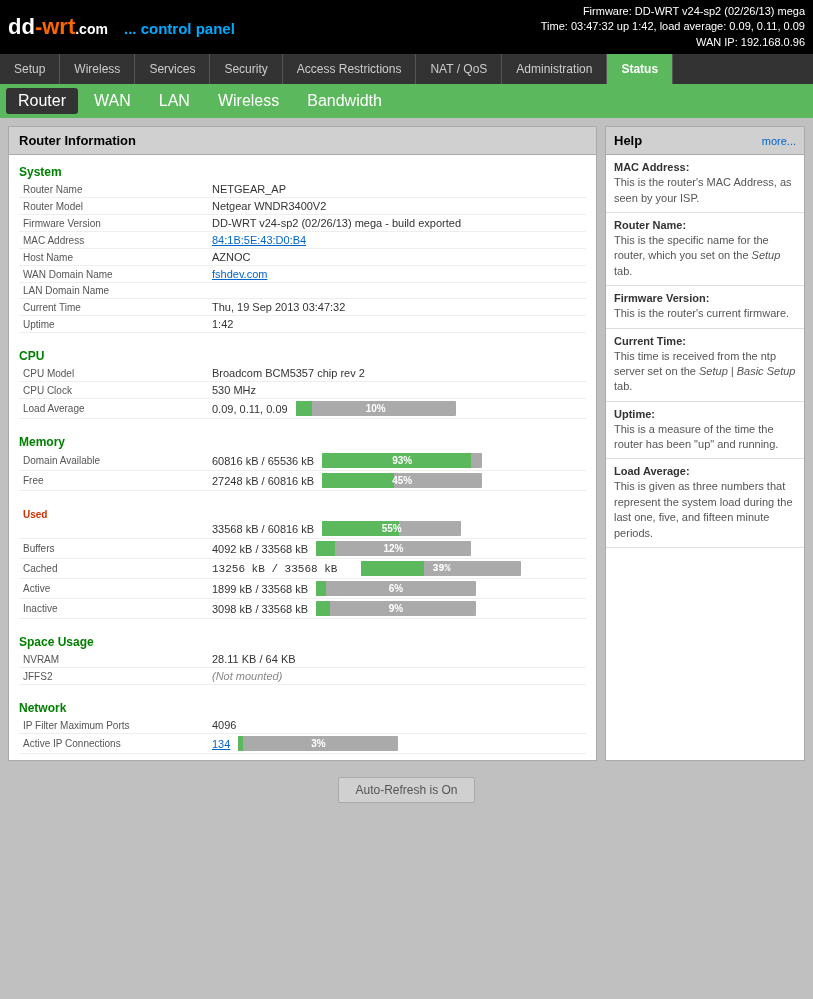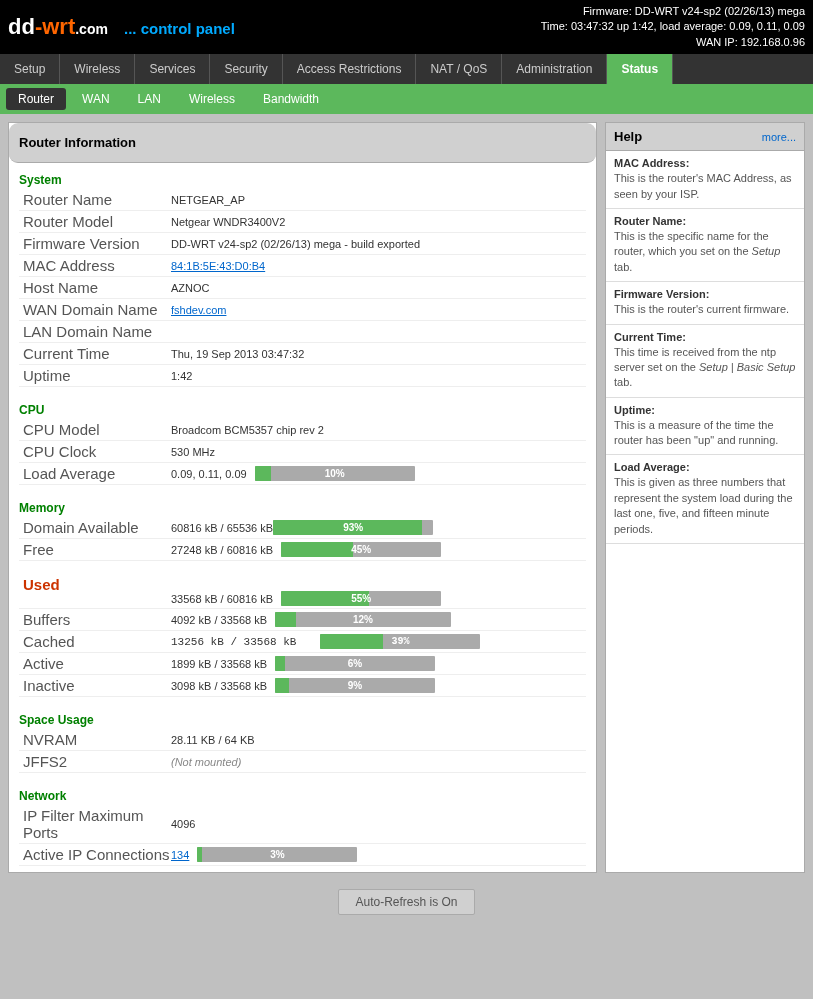--- a/index.html
+++ b/index.html
@@ -10,36 +10,36 @@
     .logo { color: white; font-size: 22px; font-weight: bold; }
     .header-info { color: white; font-size: 11px; text-align: right; line-height: 1.4; }
 
     
     .nav-tabs { background: #333; display: flex; padding: 0; }
     .nav-tabs .tab { color: #ccc; padding: 8px 14px; cursor: pointer; font-size: 12px; border-right: 1px solid #555; }
     .nav-tabs .tab.active { background: #5cb85c; color: white; font-weight: bold; }
 
     
     .sub-nav { background: #5cb85c; display: flex; padding: 4px 6px; gap: 4px; }
-    .sub-nav .stab { color: white; padding: 4px 12px; cursor: pointer; font-size: 12px; border-radius: 3px; }
+    .sub-nav .stab { color: white; padding: 4px 12px; cursor: pointer; font-size: 16px; border-radius: 3px; }
     .sub-nav .stab.active { background: #333; color: white; border-radius: 3px; }
 
     
     .main-container { display: flex; gap: 0; padding: 8px; background: #c0c0c0; }
     .left-panel { flex: 1; background: white; border: 1px solid #aaa; }
     .right-panel { width: 200px; background: white; border: 1px solid #aaa; margin-left: 8px; font-size: 11px; }
 
     
-    .section-header { background: #d0d0d0; padding: 12px 10px; font-weight: bold; font-size: 13px; border-bottom: 1px solid #aaa; border-radius: 9px; }
+    .section-header { background: #d0d0d0; padding: 6px 10px; font-weight: bold; font-size: 13px; border-bottom: 1px solid #aaa; }
 
     
     .info-section { padding: 6px 10px; }
     .info-section .section-title { color: #008000; font-weight: bold; font-size: 12px; padding: 4px 0 2px 0; }
     .info-row { display: flex; align-items: center; padding: 2px 4px; border-bottom: 1px solid #eee; }
-    .info-label { width: 148px; color: #555; font-size: 15px; }
+    .info-label { width: 189px; color: #555; font-size: 10px; }
     .info-value { flex: 1; color: #333; font-size: 11px; }
     .info-value a { color: #0066cc; text-decoration: underline; }
     .progress-outer { width: 160px; background: #aaa; height: 15px; border-radius: 1px; position: relative; overflow: hidden; }
     .progress-inner { height: 100%; background: #5cb85c; }
     .progress-text { position: absolute; top: 0; left: 0; width: 100%; text-align: center; font-size: 10px; color: white; font-weight: bold; line-height: 15px; }
 
     
     .help-header { background: #d0d0d0; padding: 6px 8px; display: flex; justify-content: space-between; align-items: center; border-bottom: 1px solid #aaa; }
     .help-header span { font-weight: bold; font-size: 13px; }
     .help-header a { color: #0066cc; font-size: 11px; text-decoration: none; }
@@ -156,21 +156,21 @@
               <div class="progress-text">10%</div>
             </div>
           </div>
         </div>
       </div>
 
       <div class="info-section">
         <div class="section-title green-text">Memory</div>
         <div class="info-row">
           <div class="info-label">Domain Available</div>
-          <div class="info-value" style="display:flex; align-items:center; gap:0;">
+          <div class="info-value" style="display:flex; align-items:center; gap:8px;">
             <span>60816 kB / 65536 kB</span>
             <div class="progress-outer" style="width:160px;">
               <div class="progress-inner" style="width:93%;"></div>
               <div class="progress-text">93%</div>
             </div>
           </div>
         </div>
         <div class="info-row">
           <div class="info-label">Free</div>
           <div class="info-value" style="display:flex; align-items:center; gap:8px;">
@@ -178,31 +178,31 @@
             <div class="progress-outer" style="width:160px;">
               <div class="progress-inner" style="width:45%;"></div>
               <div class="progress-text">45%</div>
             </div>
           </div>
         </div>
         <div class="info-row">
           <div class="info-label used-red">Used</div>
           <div class="info-value" style="display:flex; align-items:center; gap:8px;margin-top:28px;">
             <span>33568 kB / 60816 kB</span>
-            <div class="progress-outer" style="width:160px;">
+            <div class="progress-outer" style="width:139px;">
               <div class="progress-inner" style="width:55%;"></div>
               <div class="progress-text">55%</div>
             </div>
           </div>
         </div>
         <div class="info-row">
           <div class="info-label">Buffers</div>
           <div class="info-value" style="display:flex; align-items:center; gap:8px;">
             <span>4092 kB / 33568 kB</span>
-            <div class="progress-outer" style="width:176px;">
+            <div class="progress-outer" style="width:155px;">
               <div class="progress-inner" style="width:12%;"></div>
               <div class="progress-text">12%</div>
             </div>
           </div>
         </div>
         <div class="info-row">
           <div class="info-label">Cached</div>
           <div class="info-value" style="display:flex; align-items:center; gap:24px;font-family:Liberation Mono, monospace;">
             <span>13256 kB / 33568 kB</span>
             <div class="progress-outer" style="width:160px;">

